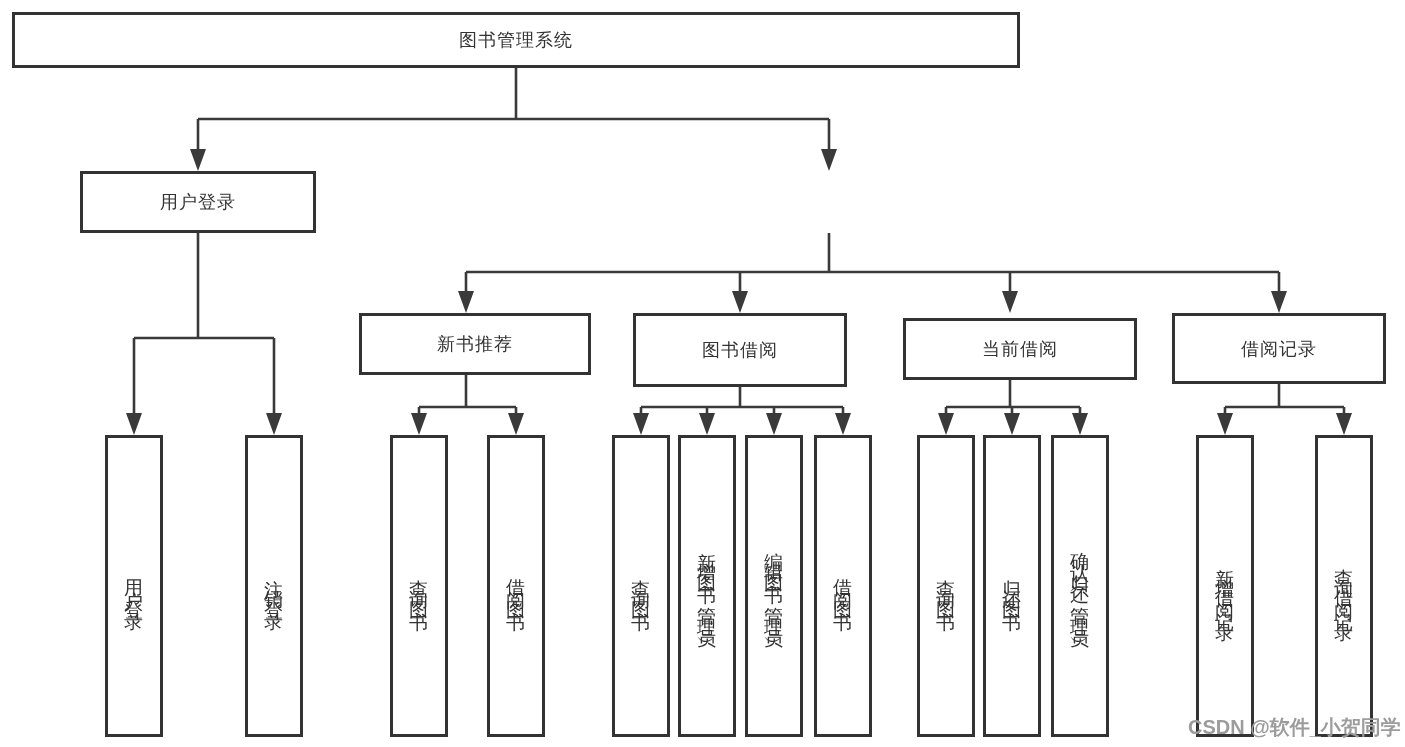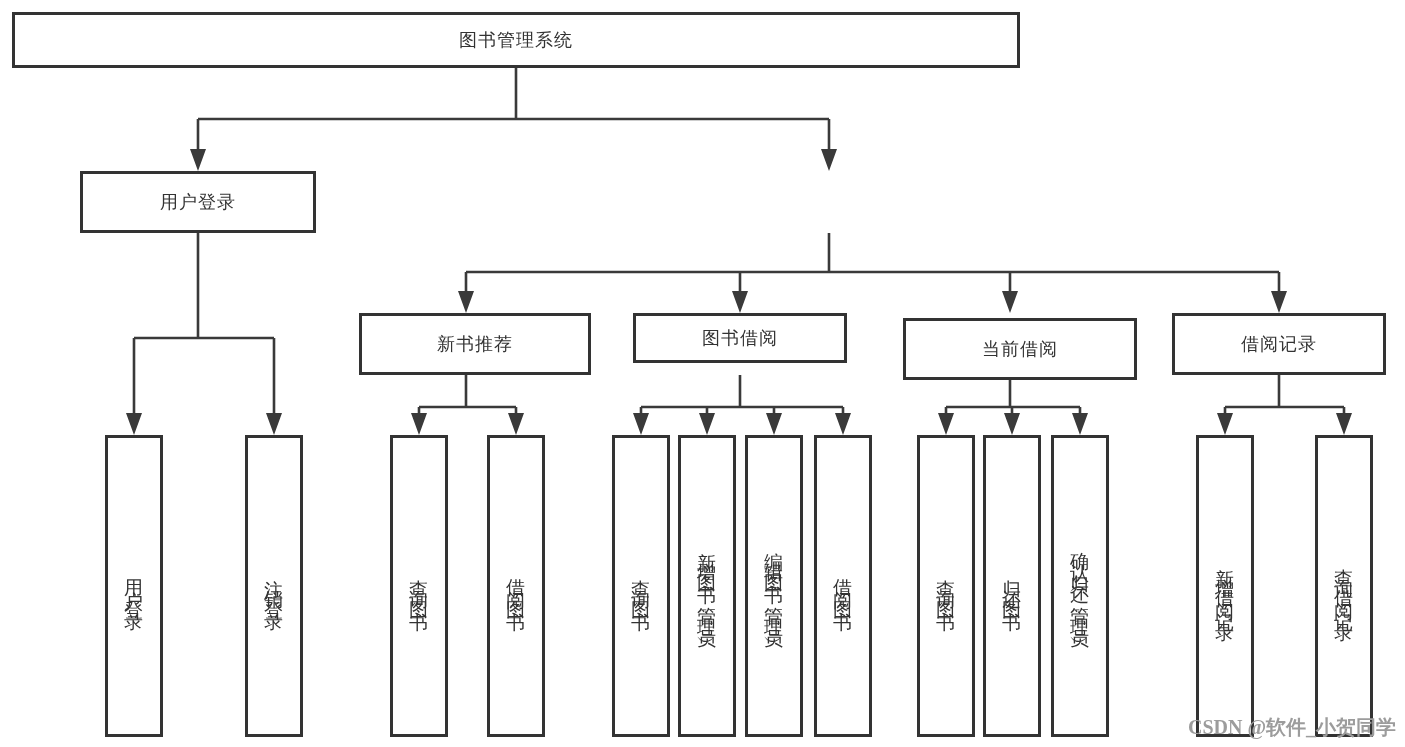--- a/index.html
+++ b/index.html
@@ -9,21 +9,21 @@
     --watermark: #9c9c9c;
     --background: #ffffff;
   }
   * { margin: 0; padding: 0; box-sizing: border-box; }
   html, body { background: var(--background); }
   .canvas {
     position: relative;
     width: 1405px;
     height: 747px;
     background: var(--background);
-    font-family: Liberation Serif, serif;
+    font-family: Liberation Sans, sans-serif;
     color: var(--text);
     overflow: hidden;
   }
   .connectors {
     position: absolute;
     left: 0; top: 0;
     width: 1405px; height: 747px;
     pointer-events: none;
   }
   .cline {
@@ -117,27 +117,27 @@
     <span>图书管理系统</span>
   </div>
 
   <div class="hnode" style="left:80px;top:171px;width:236px;height:62px">
     <span>用户登录</span>
   </div>
 
   <div class="hnode" style="left:359px;top:313px;width:232px;height:62px">
     <span>新书推荐</span>
   </div>
-  <div class="hnode" style="left:633px;top:313px;width:214px;height:50px">
+  <div class="hnode" style="left:633px;top:313px;width:214px;height:74px">
     <span>图书借阅</span>
   </div>
   <div class="hnode" style="left:903px;top:318px;width:234px;height:62px">
     <span>当前借阅</span>
   </div>
-  <div class="hnode" style="left:1172px;top:313px;width:214px;height:62px">
+  <div class="hnode" style="left:1172px;top:313px;width:214px;height:71px">
     <span>借阅记录</span>
   </div>
 
   <div class="vnode" style="left:105px;top:435px;width:58px;height:302px">
     <span class="vtext">用户登录</span>
   </div>
   <div class="vnode" style="left:245px;top:435px;width:58px;height:302px">
     <span class="vtext">注销登录</span>
   </div>
 

